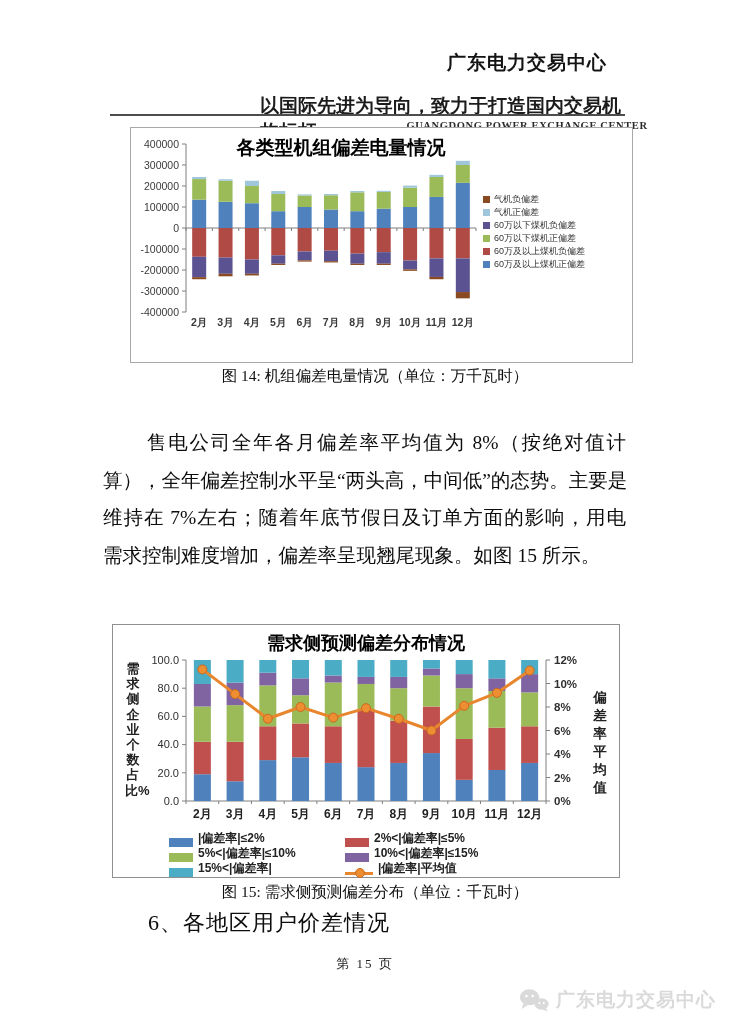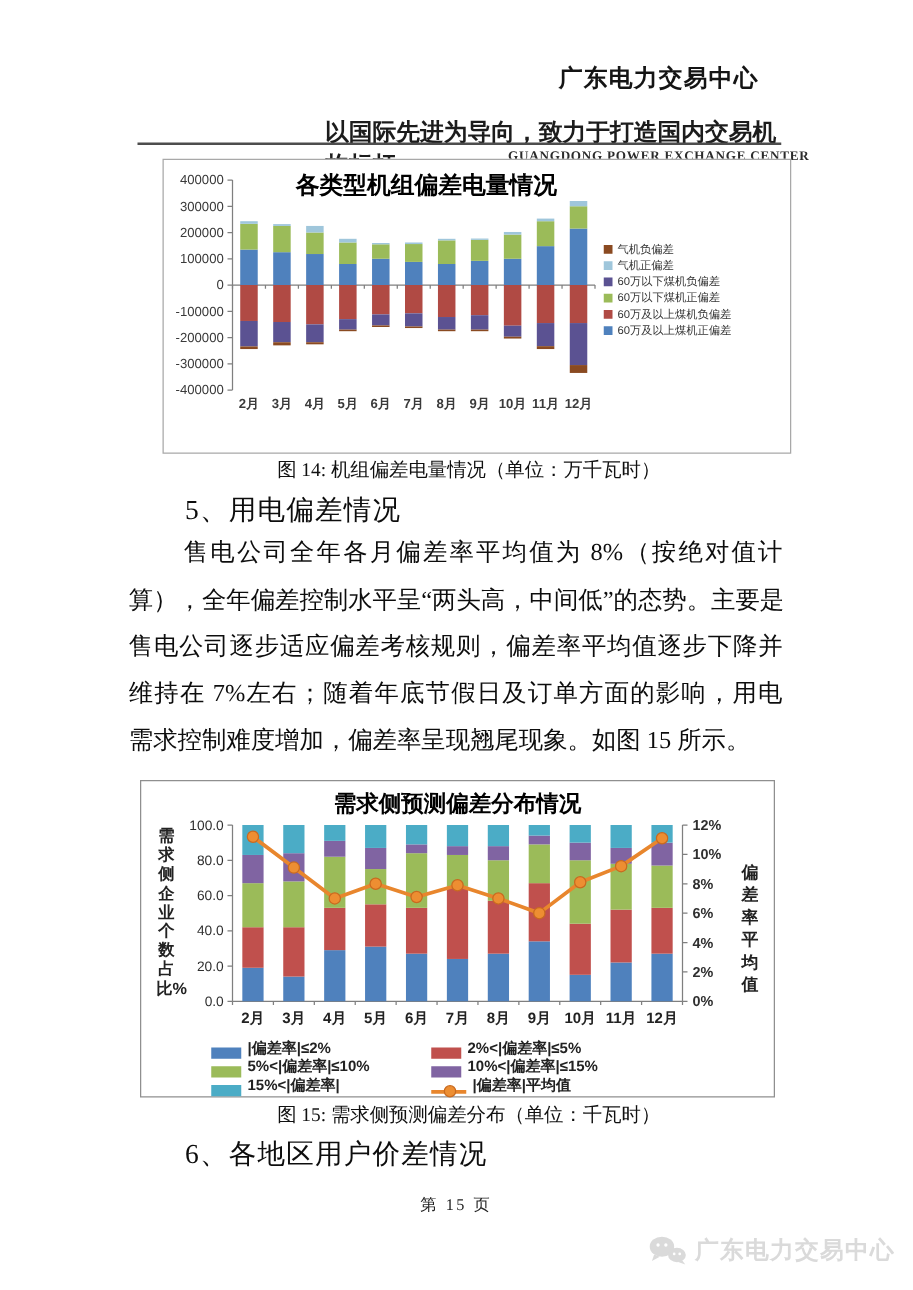--- a/index.html
+++ b/index.html
@@ -213,25 +213,23 @@
           <span class="lt">60万及以上煤机负偏差</span>
         </div>
         <div class="c1-leg-row">
           <span class="sw" style="background: rgb(79, 129, 189);"></span>
           <span class="lt">60万及以上煤机正偏差</span>
         </div>
       </div>
   </div>
   <div class="caption" id="caption14">图 14:  机组偏差电量情况（单位：万千瓦时）</div>
 
-  <div class="sec-head" id="sec5">5、用电偏差情况</div>
   <div id="body-para">
       <div class="para-line first">售电公司全年各月偏差率平均值为 8%（按绝对值计</div>
       <div class="para-line">算），全年偏差控制水平呈“两头高，中间低”的态势。主要是</div>
-      <div class="para-line">售电公司逐步适应偏差考核规则，偏差率平均值逐步下降并</div>
       <div class="para-line">维持在 7%左右；随着年底节假日及订单方面的影响，用电</div>
       <div class="para-line last">需求控制难度增加，偏差率呈现翘尾现象。如图 15 所示。</div>
     </div>
 
   <div class="chart-box" id="chart2-box">
     <svg id="chart2-svg" width="504" height="250" viewBox="0 0 504 250">
         <line x1="73" y1="35" x2="73" y2="176" stroke="#7f7f7f"></line>
         <line x1="433" y1="35" x2="433" y2="176" stroke="#7f7f7f"></line>
         <line x1="73" y1="176" x2="433" y2="176" stroke="#7f7f7f"></line>
         <line x1="69" y1="176" x2="73" y2="176" stroke="#7f7f7f"></line>

